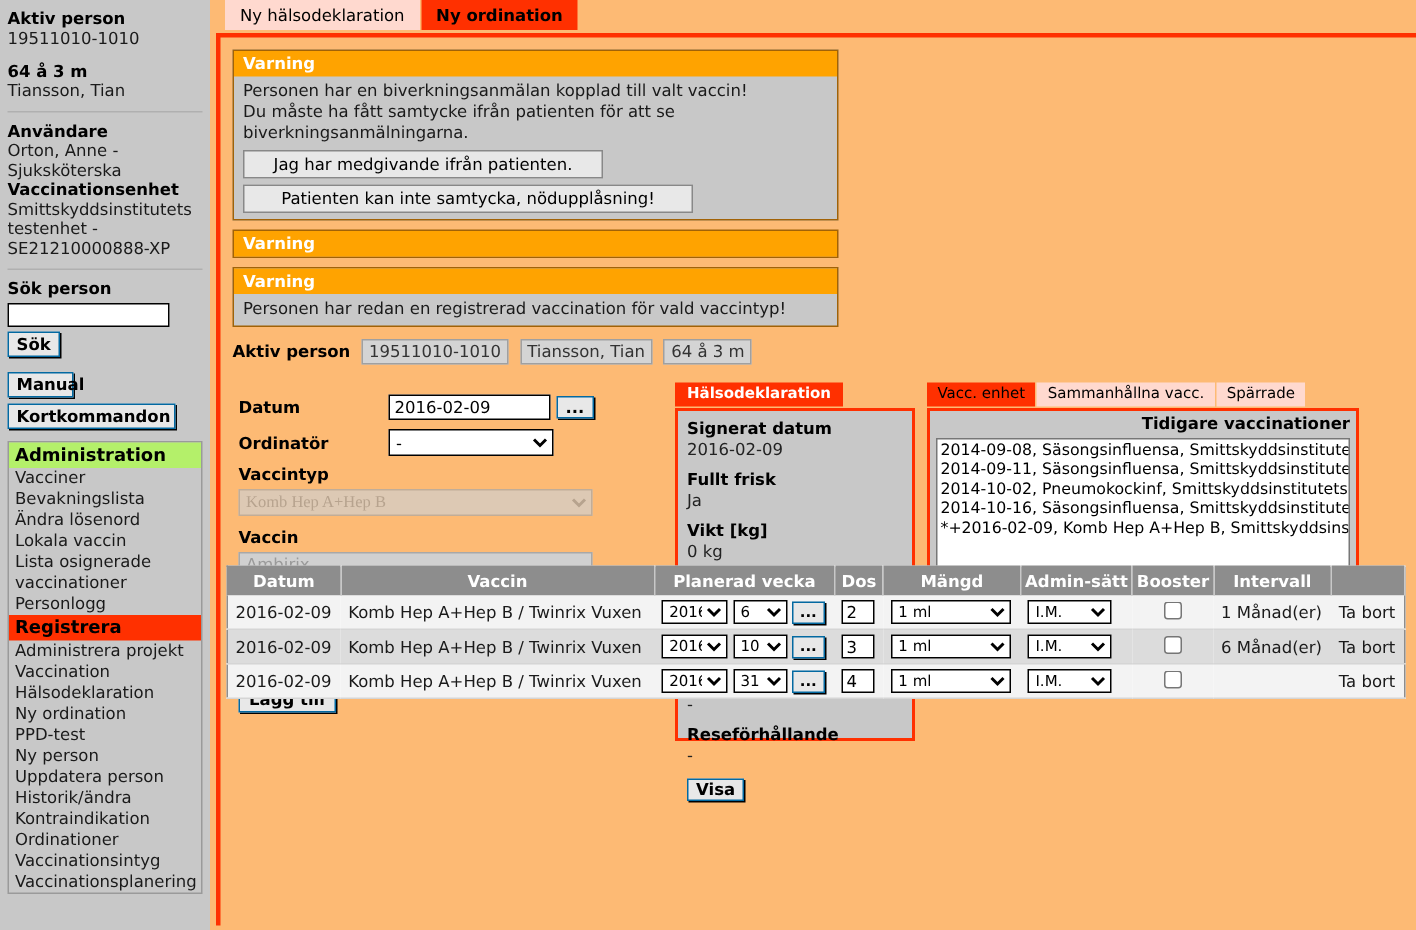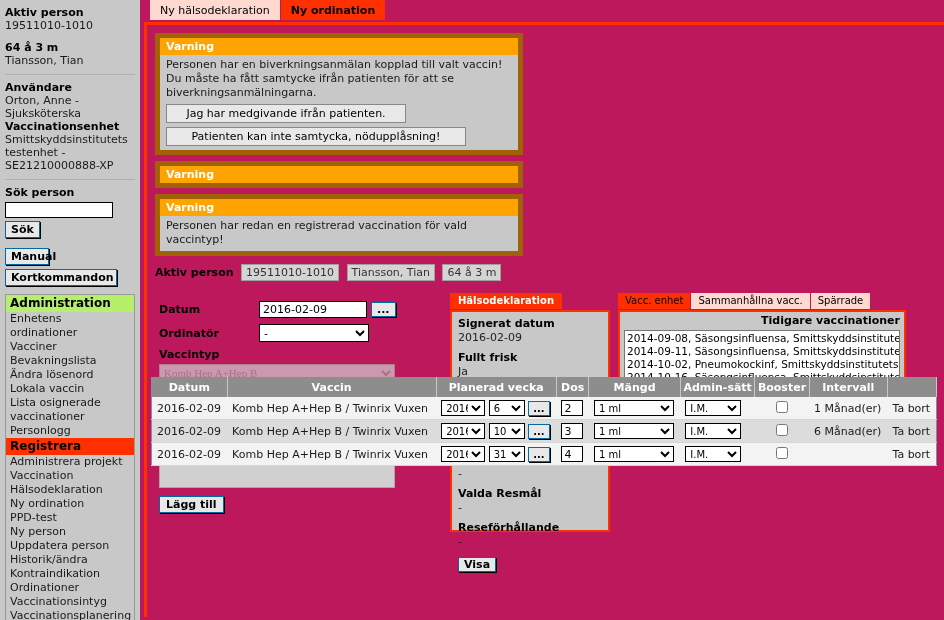--- a/index.html
+++ b/index.html
@@ -70,21 +70,21 @@
     font-size: 11px; line-height: 14px;
     padding: 0 4px;
     color: #1a1a1a;
     cursor: pointer;
   }
 
   
   #main {
     flex: 1 1 auto;
     position: relative;
-    background: #be185d;
+    background: #fdba74;
     padding-left: 4px;
   }
   
   #tabbar { height: 22px; position: relative; padding-left: 6px; }
   .tab {
     display: inline-block;
     font-size: 11px;
     padding: 4px 10px 3px 10px;
     margin-right: 1px;
     cursor: pointer;
@@ -97,22 +97,22 @@
   #content {
     border-top: 3px solid #ff3000;
     border-left: 3px solid #ff3000;
     height: 595px;
     position: relative;
     padding: 8px 0 0 8px;
   }
 
   
   .warn-box {
-    width: 368px;
-    border: 5px solid #a16207;
+    width: 404px;
+    border: 1px solid #a16207;
     margin-bottom: 6px;
     background: #c8c8c8;
   }
   .warn-title {
     background: #ffa300;
     color: #fff;
     font-weight: bold;
     font-size: 11px;
     padding: 2px 6px;
     line-height: 13px;
@@ -329,21 +329,20 @@
       <div><button id="sok-btn" class="btn">Sök</button></div>
     </div>
 
     <div class="tool-btns">
       <button id="btn-manual" class="btn">Manual</button>
       <button id="btn-kort" class="btn">Kortkommandon</button>
     </div>
 
     <div id="menu">
         <div class="menu-head" style="background: rgb(180, 240, 106);">Administration</div>
-        <div class="menu-item">Enhetens ordinationer</div>
         <div class="menu-item">Vacciner</div>
         <div class="menu-item">Bevakningslista</div>
         <div class="menu-item">Ändra lösenord</div>
         <div class="menu-item">Lokala vaccin</div>
         <div class="menu-item">Lista osignerade vaccinationer</div>
         <div class="menu-item">Personlogg</div>
         <div class="menu-head" style="background: rgb(255, 48, 0);">Registrera</div>
         <div class="menu-item">Administrera projekt</div>
         <div class="menu-item">Vaccination</div>
         <div class="menu-item">Hälsodeklaration</div>

